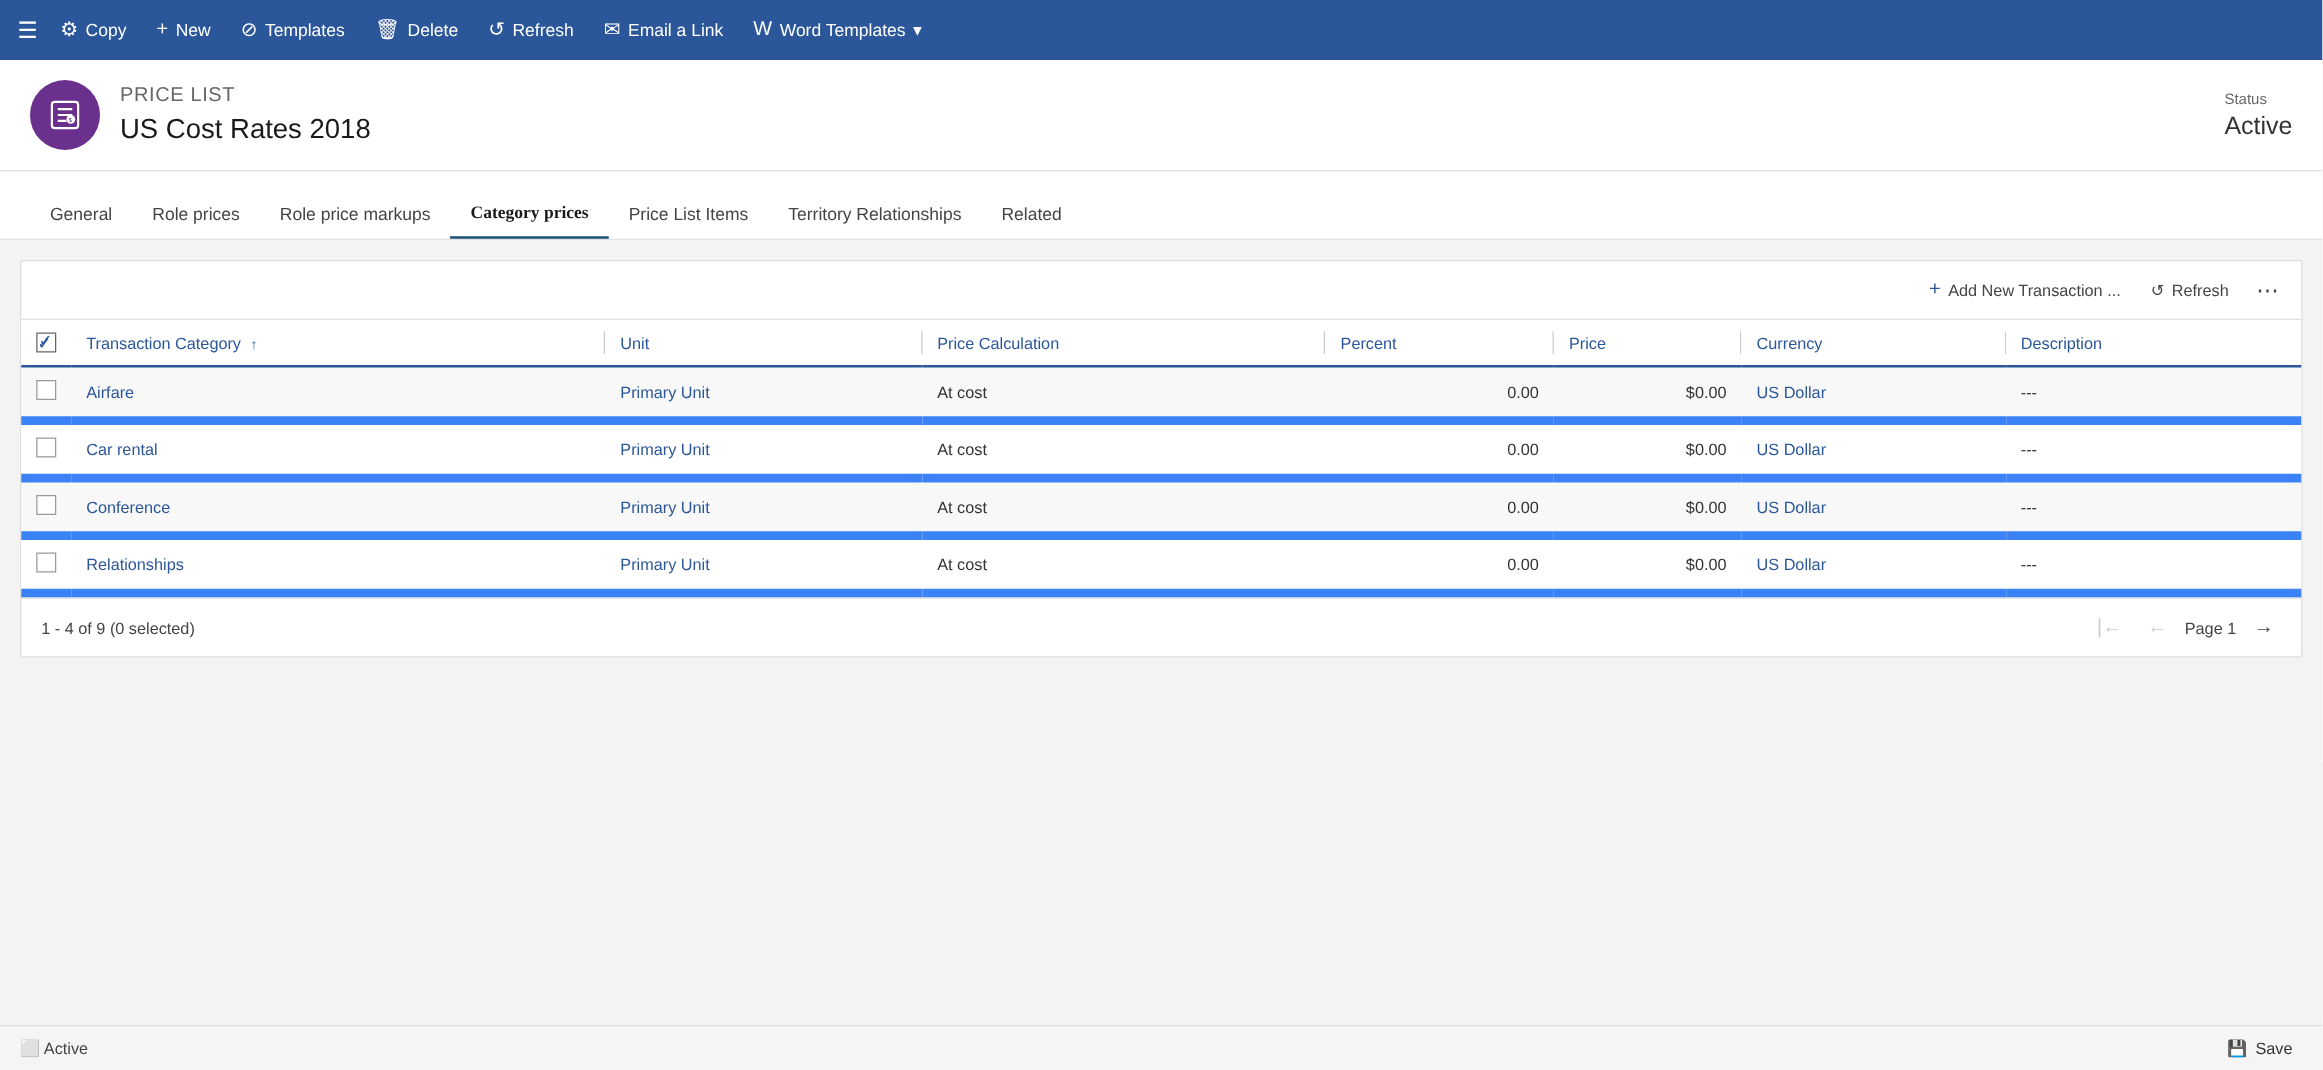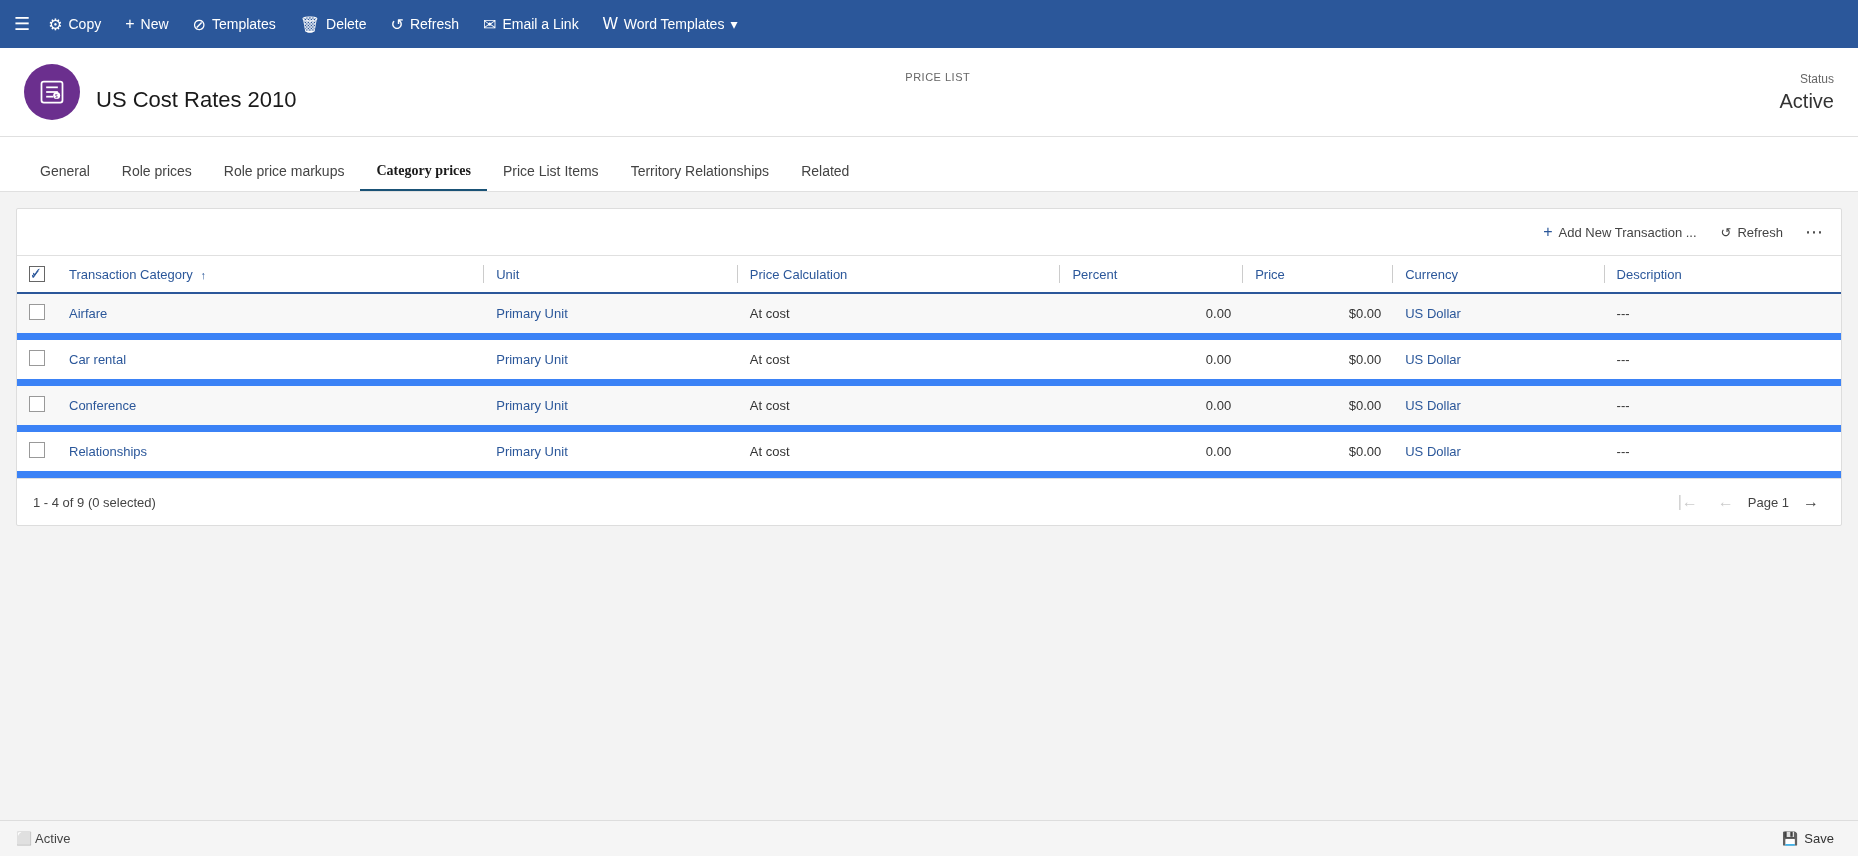--- a/index.html
+++ b/index.html
@@ -46,23 +46,23 @@
       background: #6b2f8e;
       border-radius: 50%;
       display: flex;
       align-items: center;
       justify-content: center;
       margin-right: 16px;
       flex-shrink: 0;
     }
     .header-avatar svg { width: 28px; height: 28px; fill: #fff; }
     .header-info { flex: 1; }
-    .header-label { font-size: 11px; color: #666; text-transform: uppercase; letter-spacing: 0.5px; margin-bottom: 4px; text-align: center; }
+    .header-label { font-size: 16px; color: #666; text-transform: uppercase; letter-spacing: 0.5px; margin-bottom: 4px; }
     .header-title { font-size: 22px; font-weight: 300; color: #1a1a1a; }
-    .header-status { text-align: right; }
+    .header-status { text-align: left; }
     .header-status-label { font-size: 12px; color: #666; margin-bottom: 4px; }
     .header-status-value { font-size: 20px; font-weight: 400; }
 
     
     .tabs-container {
       background: #fff;
       border-bottom: 1px solid #e0e0e0;
       padding: 0 24px;
       display: flex;
       align-items: flex-start;
@@ -275,21 +275,21 @@
       <rect x="3" y="3" width="18" height="18" rx="2" fill="none" stroke="#fff" stroke-width="1.5"></rect>
       <line x1="7" y1="8" x2="17" y2="8" stroke="#fff" stroke-width="1.5"></line>
       <line x1="7" y1="12" x2="17" y2="12" stroke="#fff" stroke-width="1.5"></line>
       <line x1="7" y1="16" x2="13" y2="16" stroke="#fff" stroke-width="1.5"></line>
       <circle cx="16" cy="15" r="3" fill="#fff"></circle>
       <text x="14.5" y="17" font-size="4" fill="#6b2f8e">$</text>
     </svg>
   </div>
   <div class="header-info">
     <div class="header-label">PRICE LIST</div>
-    <div class="header-title">US Cost Rates 2010</div>
+    <div class="header-title">US Cost Rates 2018</div>
   </div>
   <div class="header-status">
     <div class="header-status-label">Status</div>
     <div class="header-status-value">Active</div>
   </div>
 </div>
 
 <div class="tabs-container">
   <button class="tab">General</button>
   <button class="tab">Role prices</button>

